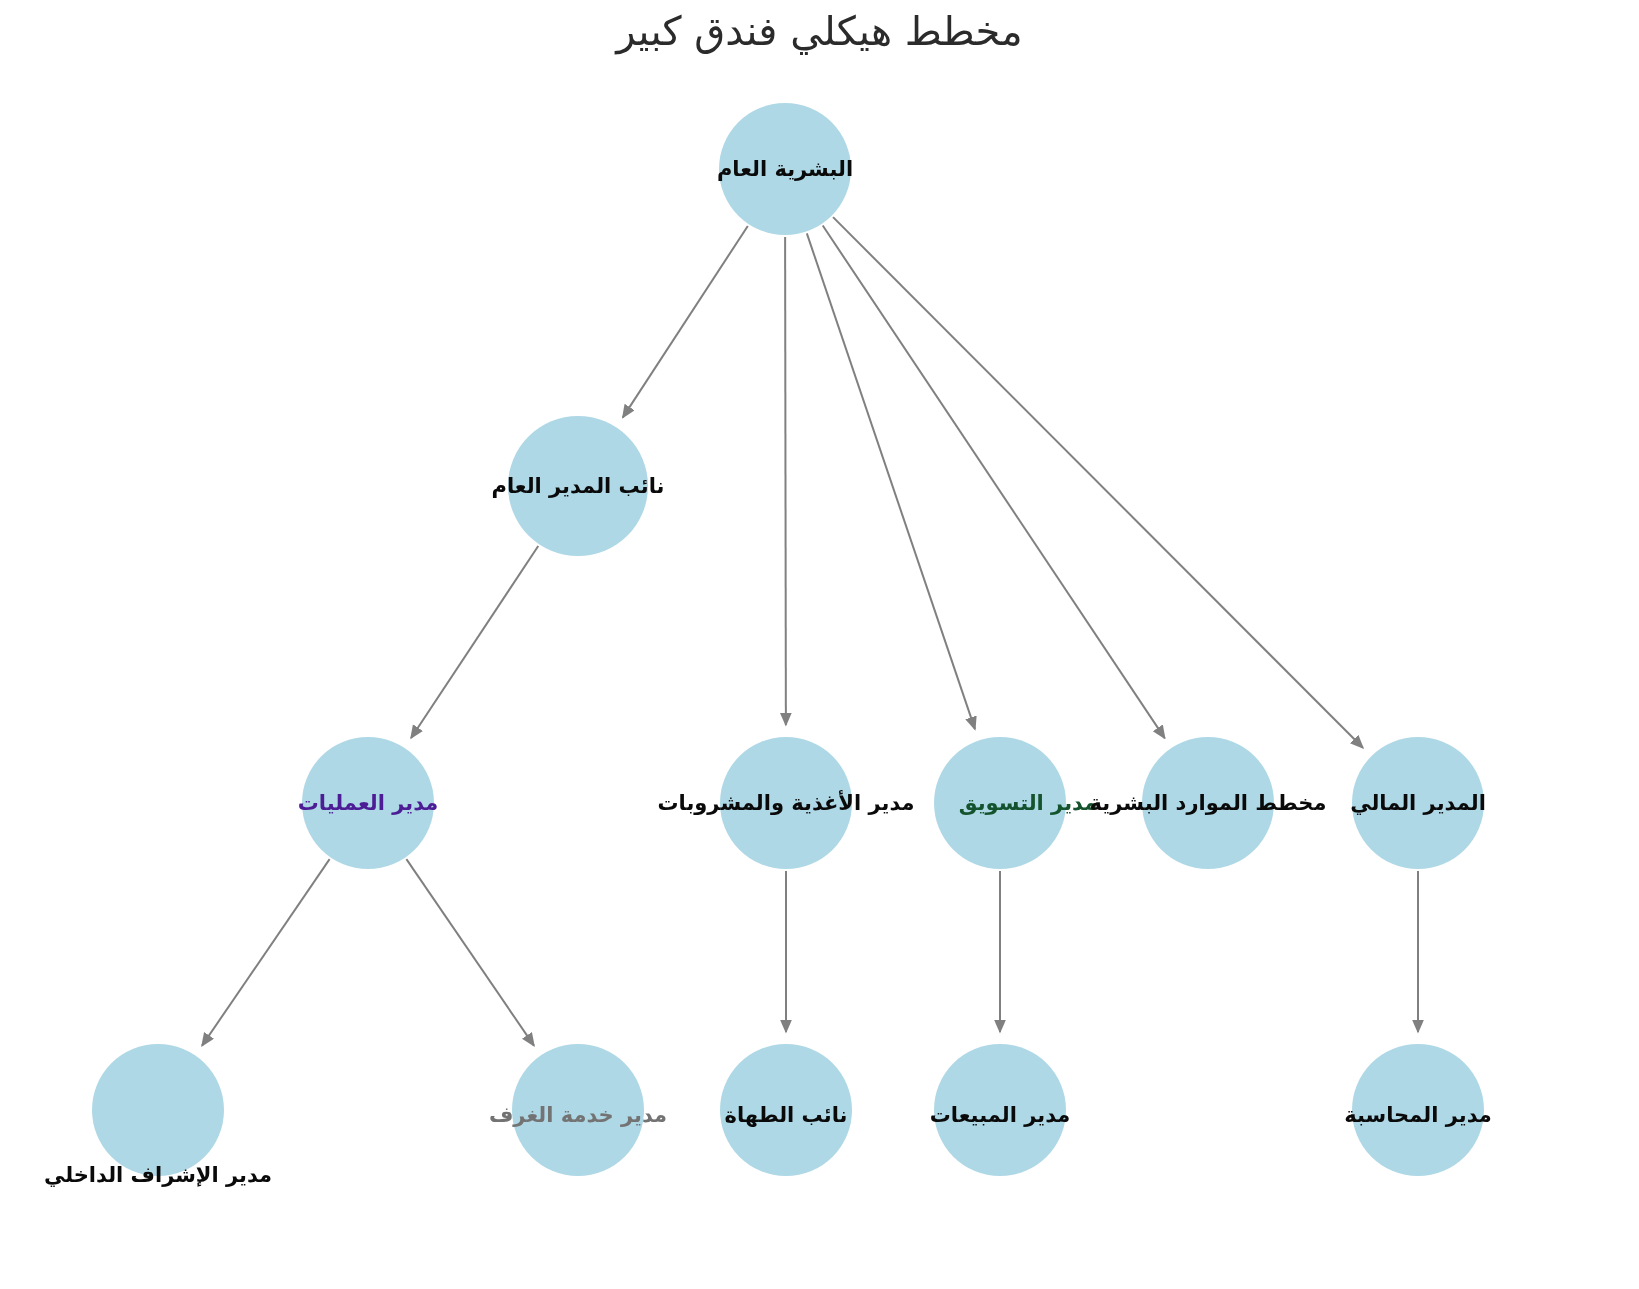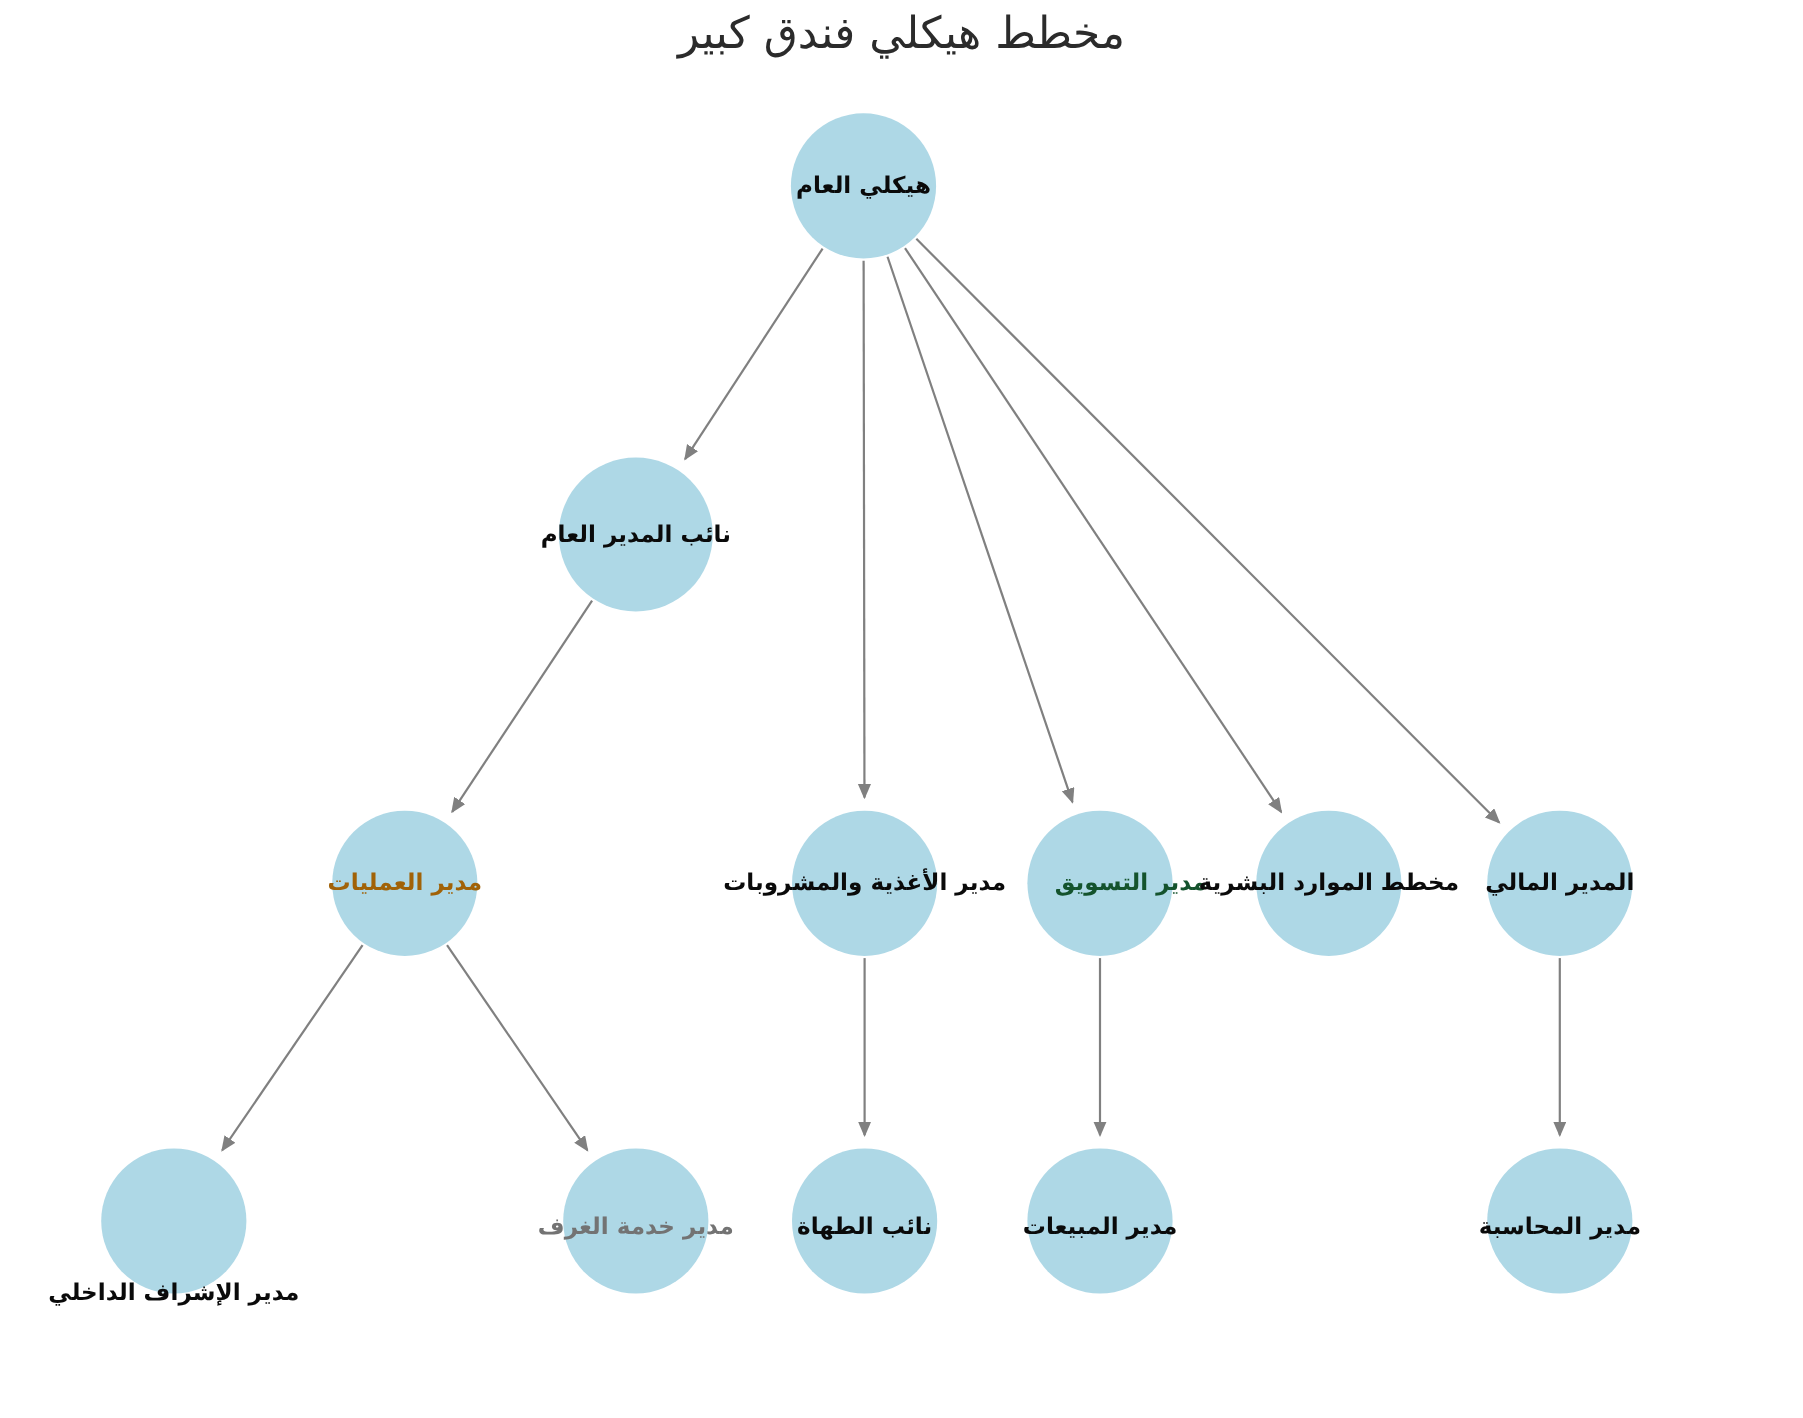--- a/index.html
+++ b/index.html
@@ -96,23 +96,23 @@
       <div class="node" style="left: 1000px; top: 803px; width: 132px; height: 132px; background: rgb(174, 216, 230);"></div>
       <div class="node" style="left: 1208px; top: 803px; width: 132px; height: 132px; background: rgb(174, 216, 230);"></div>
       <div class="node" style="left: 1418px; top: 803px; width: 132px; height: 132px; background: rgb(174, 216, 230);"></div>
       <div class="node" style="left: 158px; top: 1110px; width: 132px; height: 132px; background: rgb(174, 216, 230);"></div>
       <div class="node" style="left: 578px; top: 1110px; width: 132px; height: 132px; background: rgb(174, 216, 230);"></div>
       <div class="node" style="left: 786px; top: 1110px; width: 132px; height: 132px; background: rgb(174, 216, 230);"></div>
       <div class="node" style="left: 1000px; top: 1110px; width: 132px; height: 132px; background: rgb(174, 216, 230);"></div>
       <div class="node" style="left: 1418px; top: 1110px; width: 132px; height: 132px; background: rgb(174, 216, 230);"></div>
     </div>
   <div id="labels-layer">
-      <div class="node-label" style="left: 785px; top: 169px; color: rgb(10, 10, 10);">هيكلي العام</div>
+      <div class="node-label" style="left: 785px; top: 169px; color: rgb(10, 10, 10);">البشرية العام</div>
       <div class="node-label" style="left: 578px; top: 486px; color: rgb(10, 10, 10); text-align: right;">نائب المدير العام</div>
-      <div class="node-label" style="left: 368px; top: 803px; color: #a16207;">مدير العمليات</div>
+      <div class="node-label" style="left: 368px; top: 803px; color: #4c1d95;">مدير العمليات</div>
       <div class="node-label" style="left: 786px; top: 803px; color: rgb(10, 10, 10);">مدير الأغذية والمشروبات</div>
       <div class="node-label" style="left: 1028px; top: 803px; color: #14532d;">مدير التسويق</div>
       <div class="node-label" style="left: 1208px; top: 803px; color: rgb(10, 10, 10);">مخطط الموارد البشرية</div>
       <div class="node-label" style="left: 1418px; top: 803px; color: rgb(10, 10, 10);">المدير المالي</div>
       <div class="node-label" style="left: 158px; top: 1175px; color: rgb(10, 10, 10);">مدير الإشراف الداخلي</div>
       <div class="node-label" style="left: 578px; top: 1115px; color: #737373;">مدير خدمة الغرف</div>
       <div class="node-label" style="left: 786px; top: 1115px; color: rgb(10, 10, 10);">نائب الطهاة</div>
       <div class="node-label" style="left: 1000px; top: 1115px; color: rgb(10, 10, 10);">مدير المبيعات</div>
       <div class="node-label" style="left: 1418px; top: 1115px; color: rgb(10, 10, 10);">مدير المحاسبة</div>
     </div>

